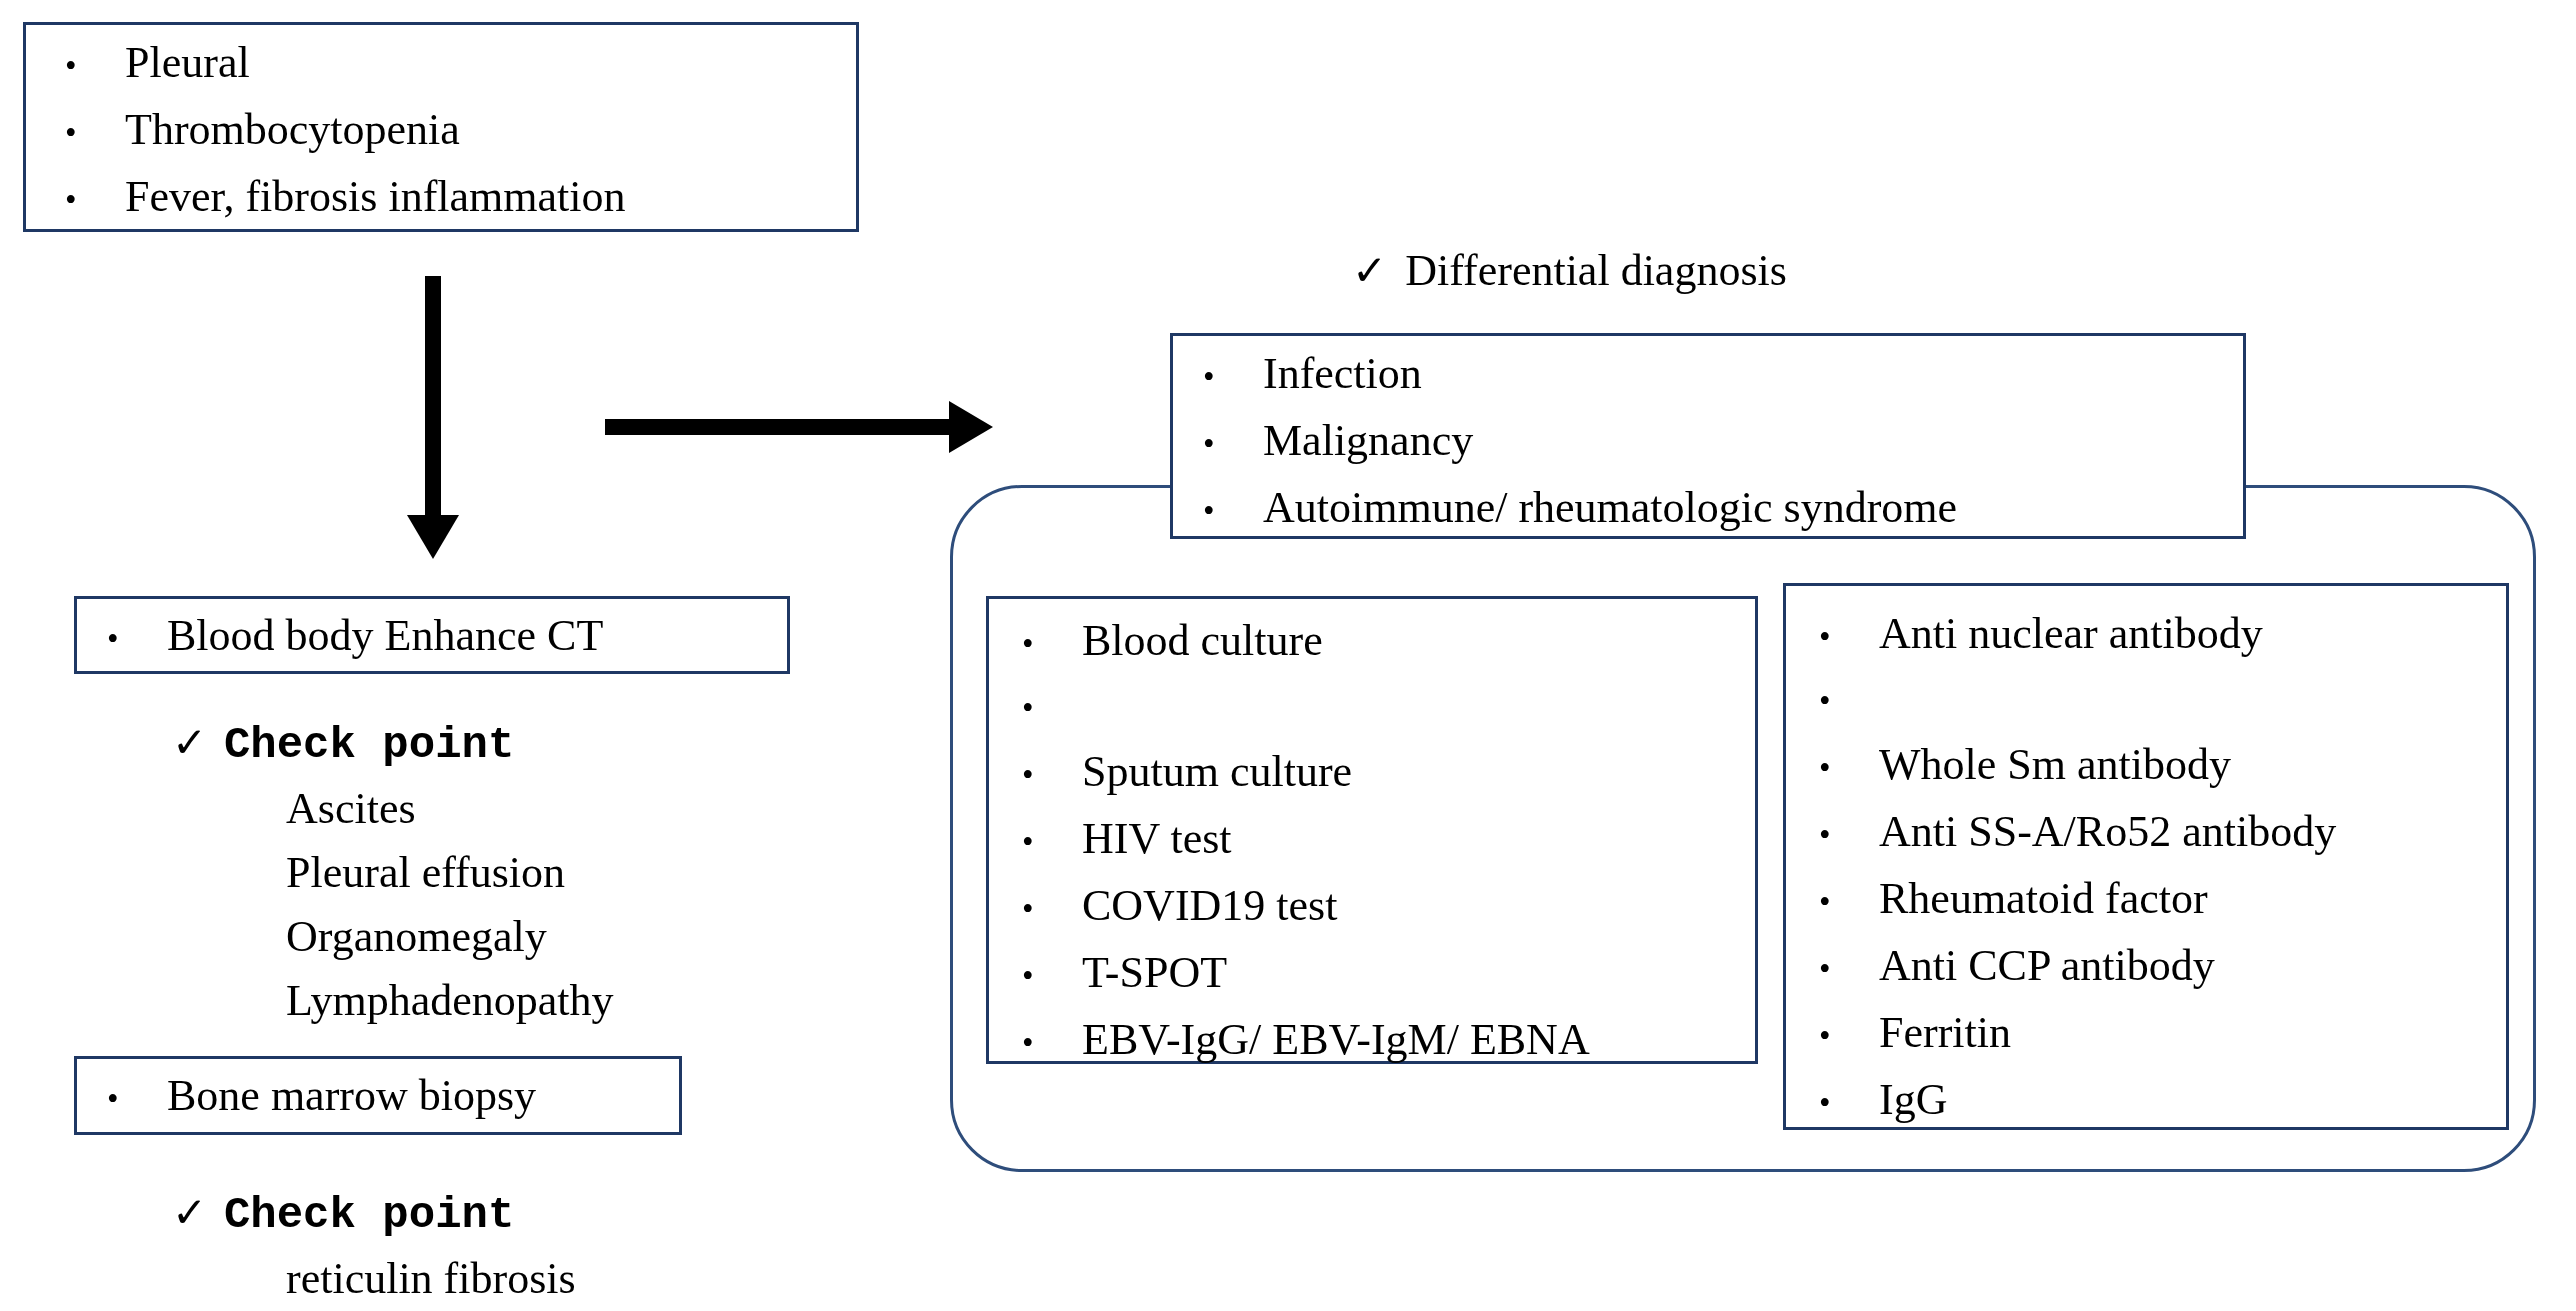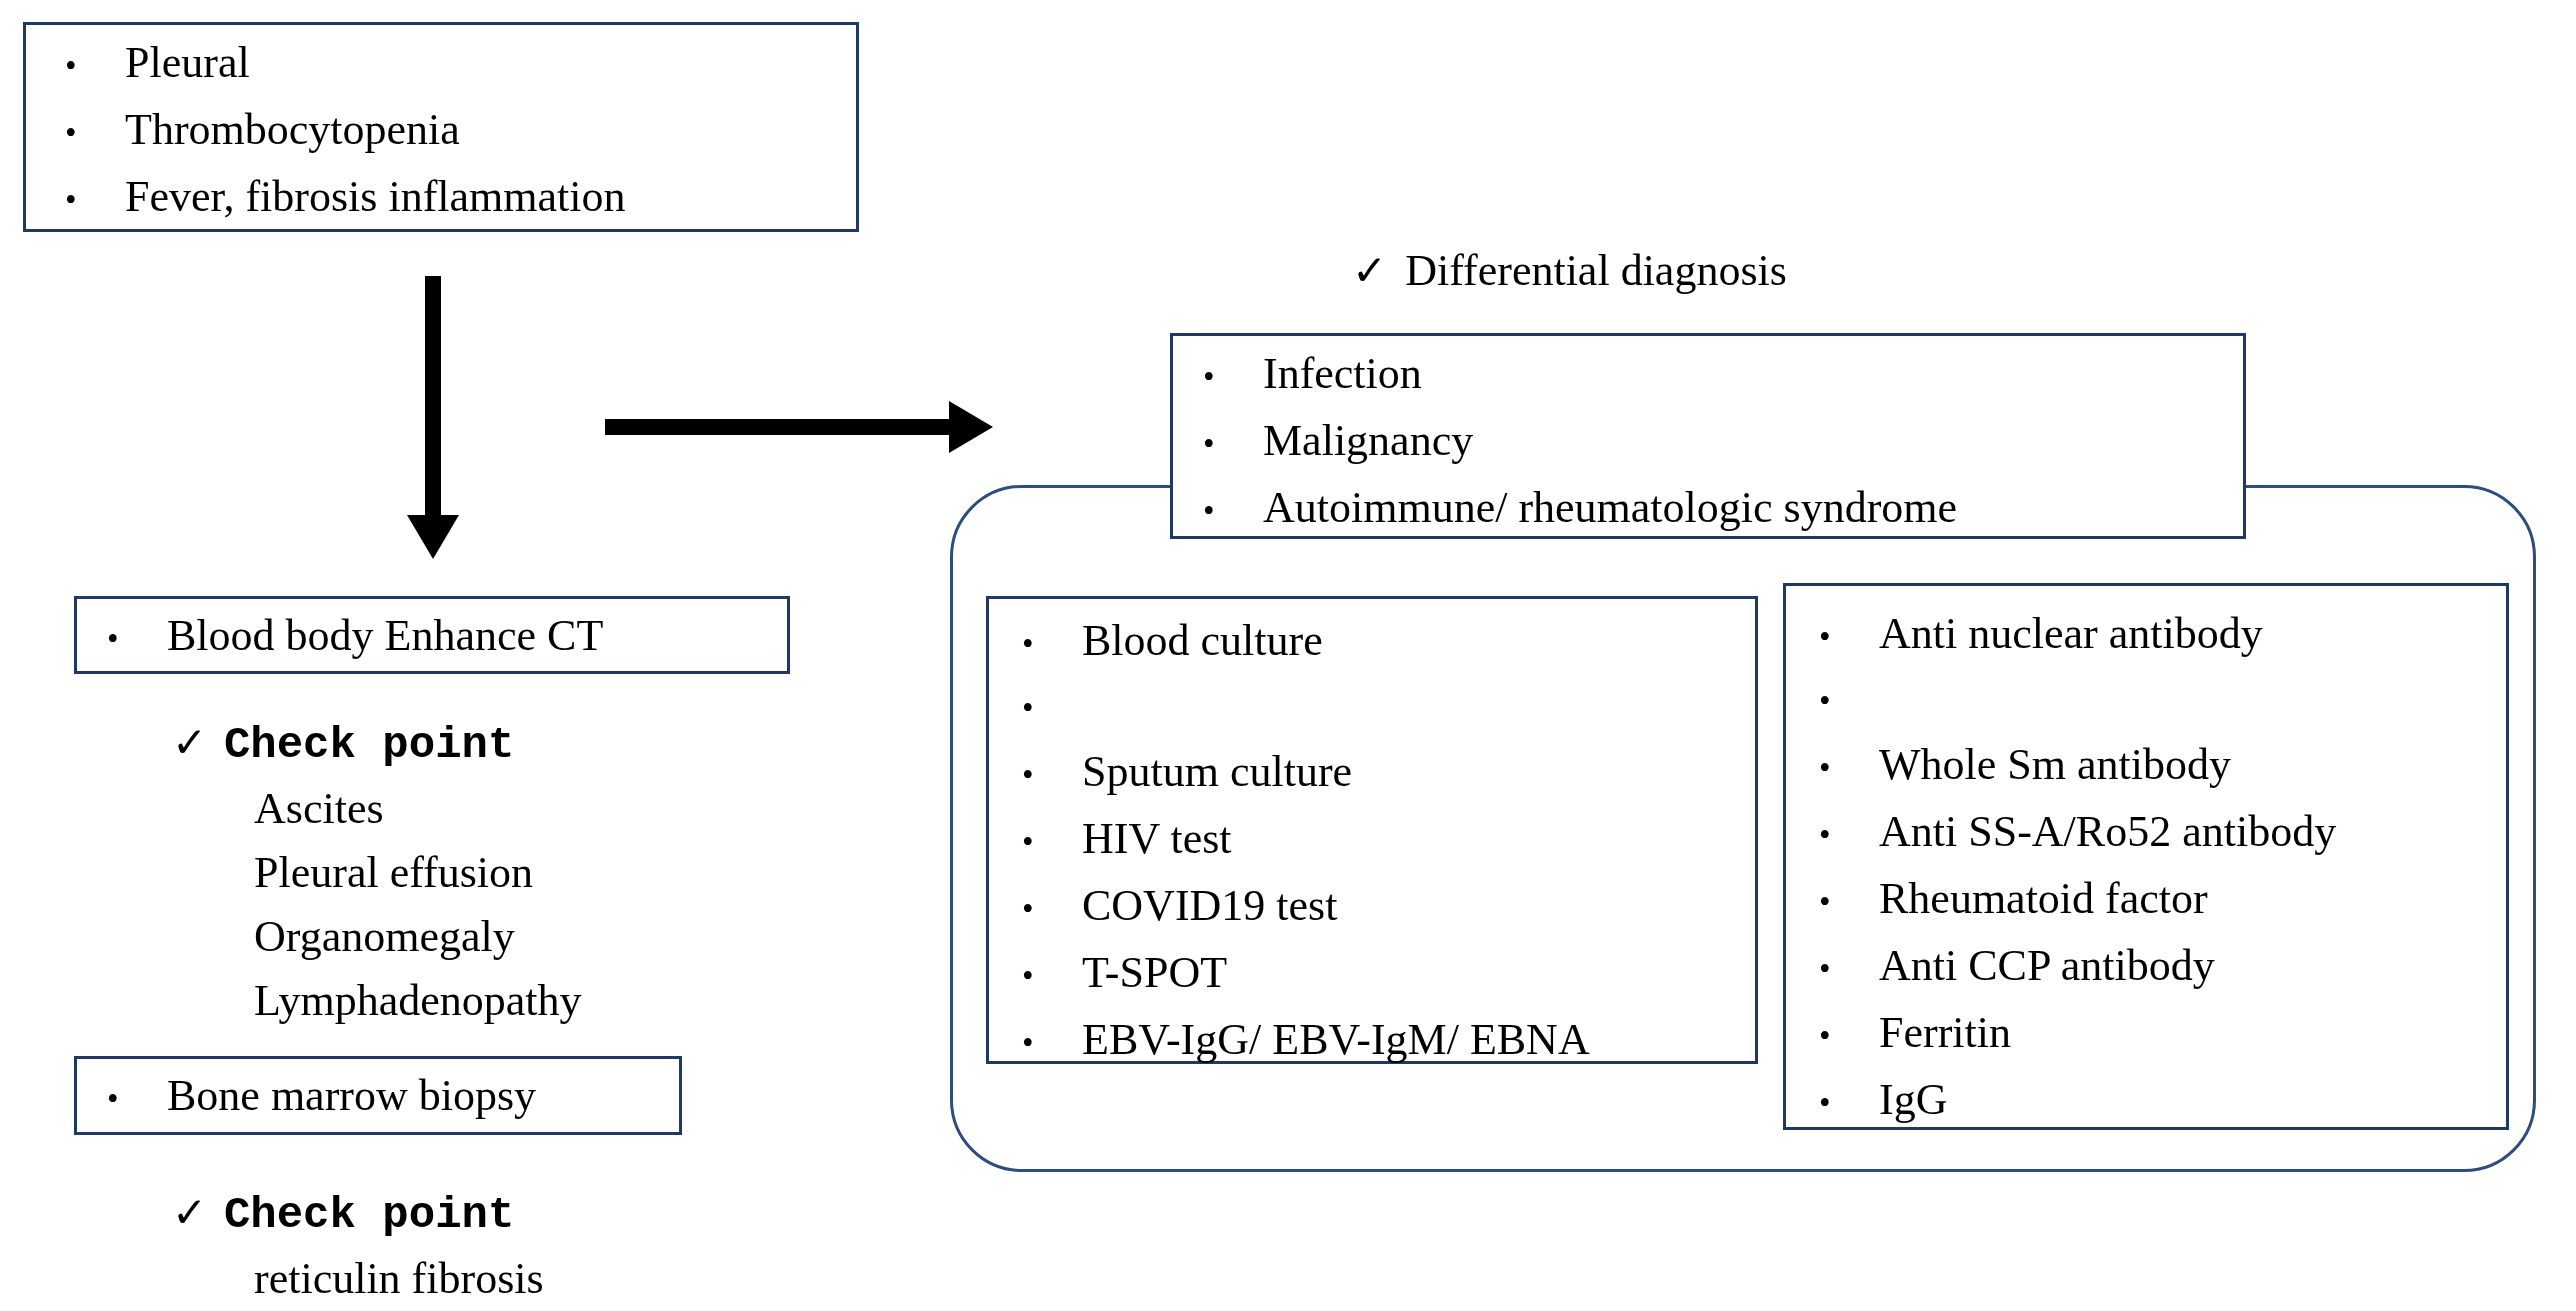--- a/index.html
+++ b/index.html
@@ -77,21 +77,21 @@
   .ct-box     { left: 74px; top: 596px; width: 716px; height: 78px; padding-left: 30px; display: flex; align-items: center; }
   .biopsy-box { left: 74px; top: 1056px; width: 608px; height: 79px; padding-left: 30px; display: flex; align-items: center; }
   .single-row { width: 100%; line-height: normal; }
 
   .checkpoint { position: absolute; }
   .ct-checkpoint     { left: 172px; top: 711px; }
   .biopsy-checkpoint { left: 172px; top: 1181px; }
   .checkpoint-heading { display: flex; align-items: baseline; gap: 16.7px; line-height: 64px; }
   .checkpoint-title { font-weight: bold; font-family: Liberation Mono, monospace; }
   .check-glyph { font-size: 42px; }
-  .checkpoint-list { margin-left: 82px; }
+  .checkpoint-list { margin-left: 114px; }
   .checkpoint-list li { line-height: 64px; }
 </style>
 </head>
 <body>
 
 <div class="canvas">
 
   <div class="box symptoms-box">
     <ul>
       <li class="bullet-row">

